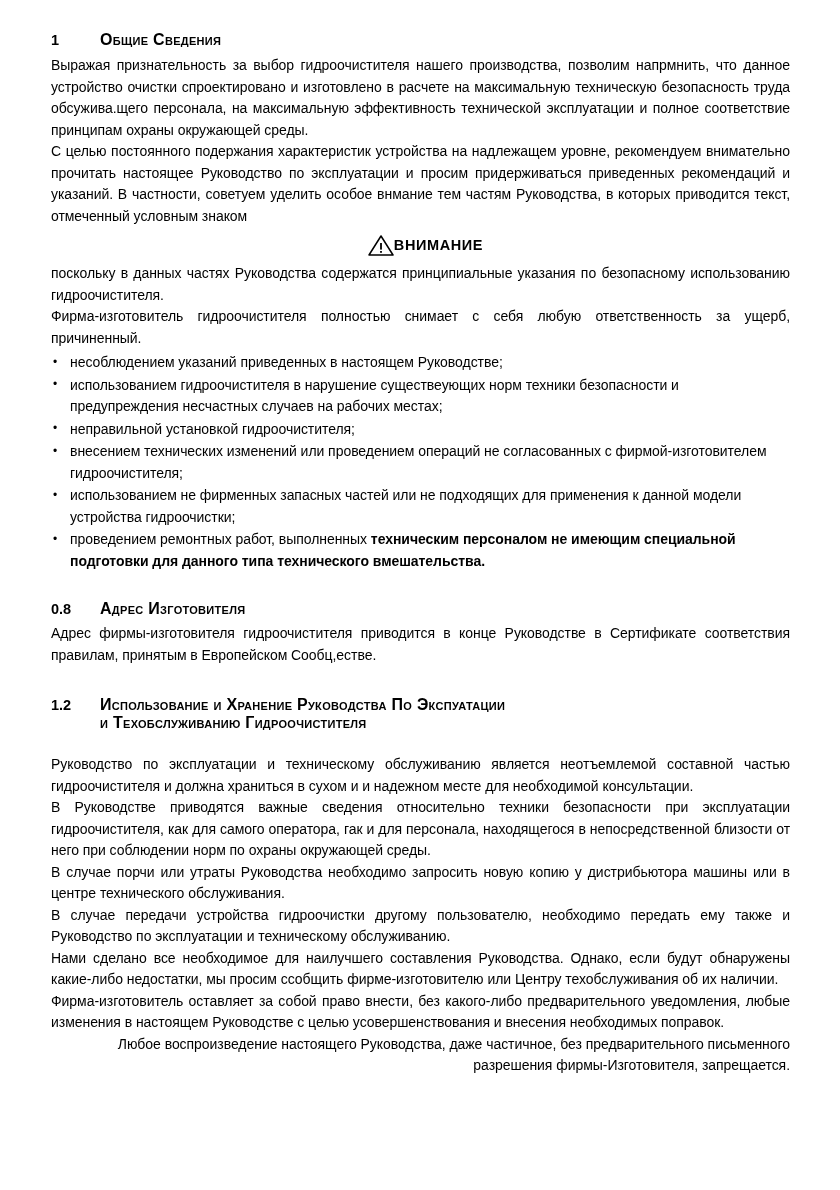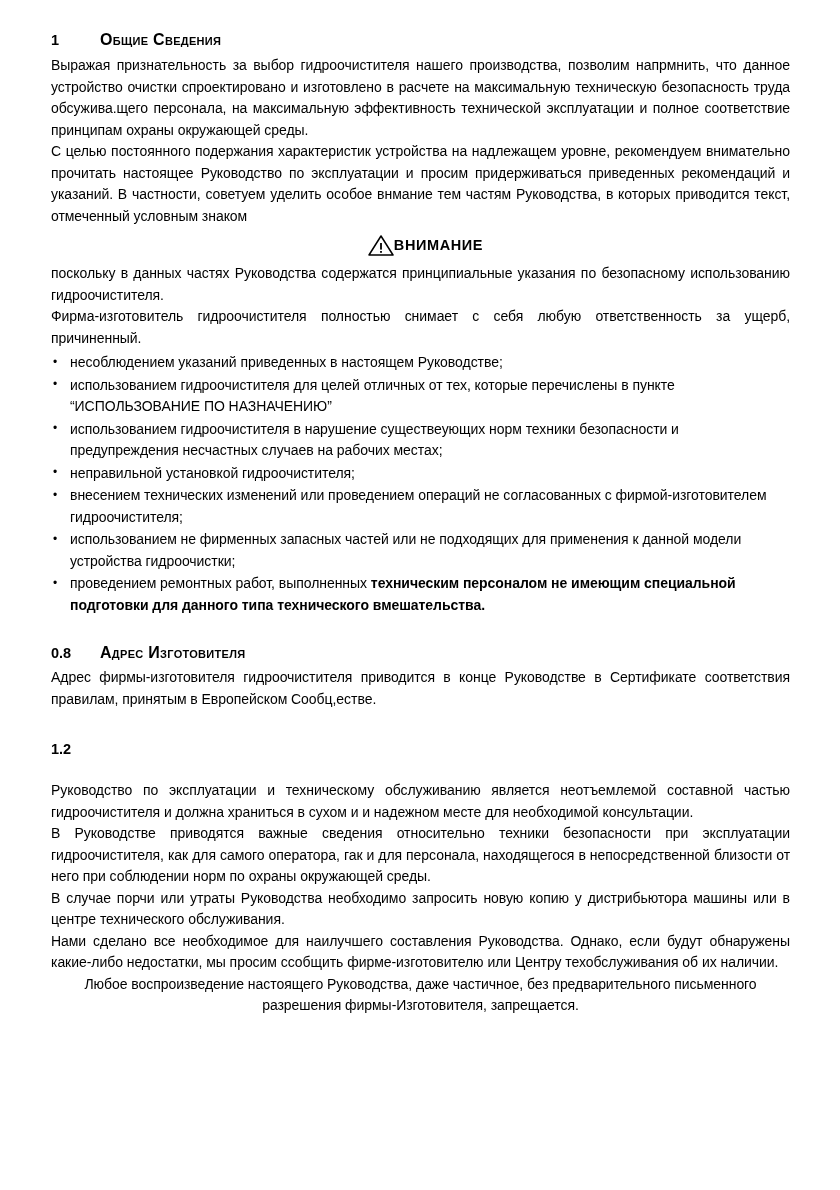--- a/index.html
+++ b/index.html
@@ -49,21 +49,21 @@
 
   
   p.body {
     margin: 0;
     font-size: 14px;
     line-height: 21.5px;
     text-align: justify;
     text-justify: inter-word;
     letter-spacing: -0.05px;
   }
-  p.body.last-left { text-align: center; }
+  p.body.last-left { text-align: right; }
 
   
   .warning {
     display: flex;
     align-items: center;
     justify-content: center;
     margin: 7px 0 7px 0;
     padding-left: 10px;
   }
   .warning .tri {
@@ -122,39 +122,42 @@
       <rect x="12.1" y="17" width="1.8" height="1.8" fill="#000000"></rect>
     </svg>
     <span class="wtext">ВНИМАНИЕ</span>
   </div>
 
   <p class="body">поскольку в данных частях Руководства содержатся принципиальные указания по безопасному использованию гидроочистителя.</p>
   <p class="body">Фирма-изготовитель гидроочистителя полностью снимает с себя любую ответственность за ущерб, причиненный.</p>
 
   <ul class="blist">
     <li><span>несоблюдением указаний приведенных в настоящем Руководстве;</span></li>
-    <li><span>использованием гидроочистителя для целей отличных от тех, которые перечислены в пункте “ИСПОЛЬЗОВАНИЕ ПО НАЗНАЧЕНИЮ”</span></li>
     <li><span>использованием гидроочистителя в нарушение существеующих норм техники безопасности и предупреждения несчастных случаев на рабочих местах;</span></li>
     <li><span>неправильной установкой гидроочистителя;</span></li>
     <li><span>внесением технических изменений или проведением операций не согласованных с фирмой-изготовителем гидроочистителя;</span></li>
     <li><span>использованием не фирменных запасных частей или не подходящих для применения к данной модели устройства гидроочистки;</span></li>
     <li><span>проведением ремонтных работ, выполненных </span><b>техническим персоналом не имеющим специальной подготовки для данного типа техническо­го вмешательства.</b></li>
   </ul>
 
   <div class="sec-head h11">
     <span class="num">0.8</span>
     <span class="ttl">Адрес Изготовителя</span>
   </div>
   <p class="body">Адрес фирмы-изготовителя гидроочистителя приводится в конце Руководстве в Сертификате соответствия правилам, принятым в Европейском Сообц,естве.</p>
 
   <div class="sec-head h12">
     <span class="num">1.2</span>
     <span class="ttl">
+      <span>Использование и Хранение Руководства По Экспуатации</span>
+      <span class="line2">и Техобслуживанию Гидроочистителя</span>
     </span>
   </div>
 
   <p class="body">Руководство по эксплуатации и техническому обслуживанию является неотъемлемой составной частью гидроочистителя и должна храниться в сухом и и надежном месте для необходимой консультации.</p>
   <p class="body">В Руководстве приводятся важные сведения относительно техники безопасности при эксплуатации гидроочистителя, как для самого оператора, гак и для персонала, находящегося в непосредственной близости от него при соблюдении норм по охраны окружающей среды.</p>
   <p class="body">В случае порчи или утраты Руководства необходимо запросить новую копию у дистрибьютора машины или в центре технического обслуживания.</p>
+  <p class="body">В случае передачи устройства гидроочистки другому пользователю, необходимо передать ему также и Руководство по эксплуатации и техническому обслуживанию.</p>
   <p class="body">Нами сделано все необходимое для наилучшего составления Руководства. Однако, если будут обнаружены какие-либо недостатки, мы просим ссобщить фирме-изготовителю или Центру техобслуживания об их наличии.</p>
+  <p class="body">Фирма-изготовитель оставляет за собой право внести, без какого-либо предварительного уведомления, любые изменения в настоящем Руководстве с целью усовершенствования и внесения необходимых поправок.</p>
   <p class="body last-left">Любое воспроизведение настоящего Руководства, даже частичное, без предварительного письменного разрешения фирмы-Изготовителя, запрещается.</p>
 
 </div>
 
 </body></html>

